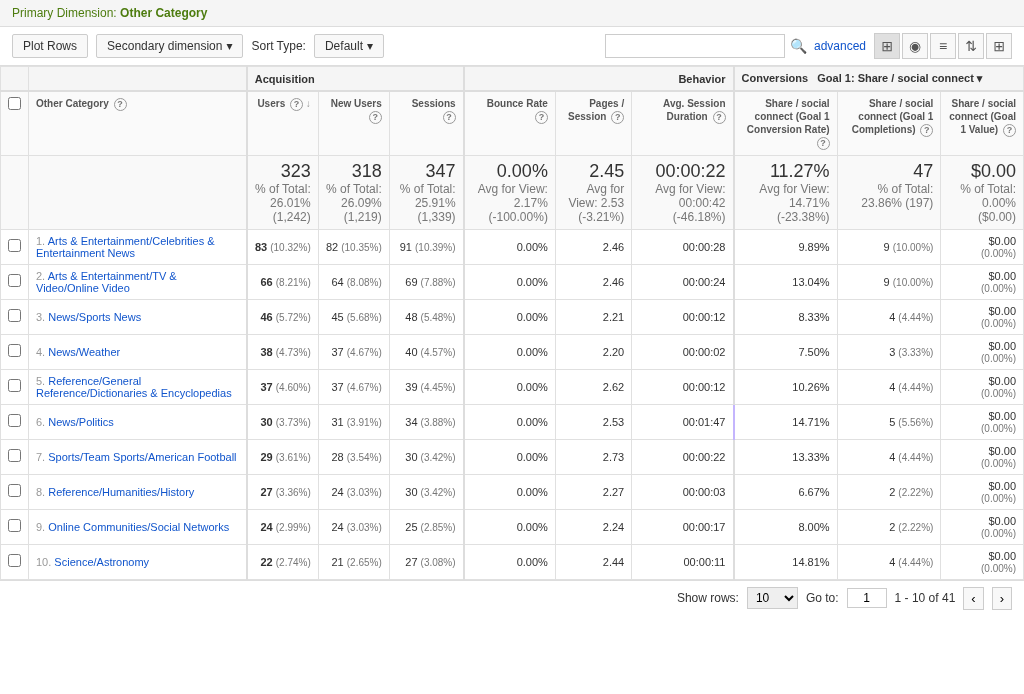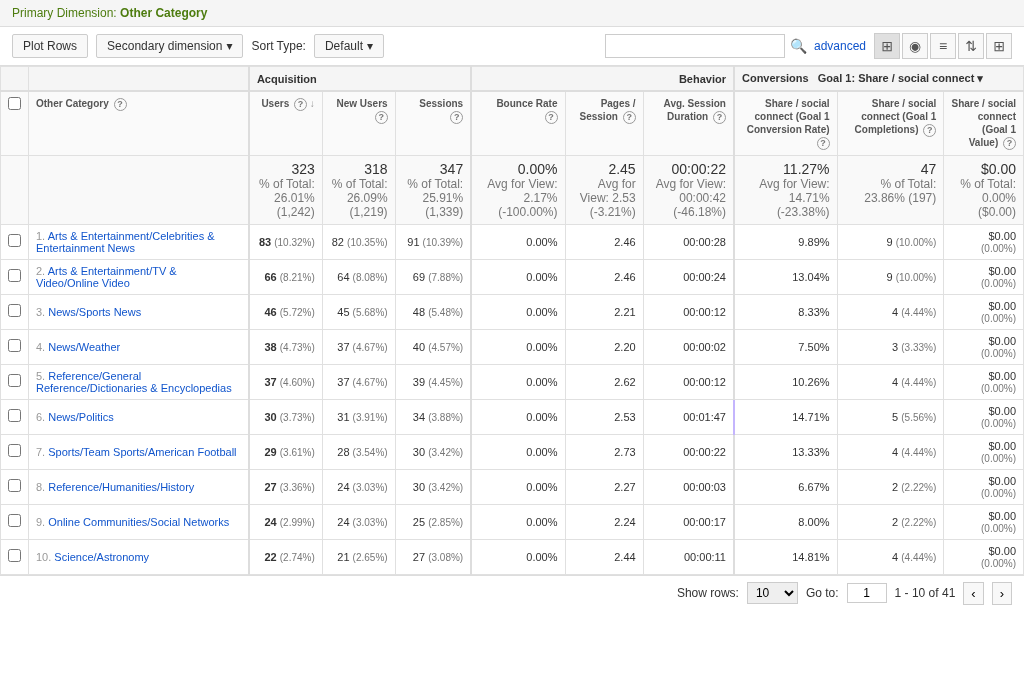--- a/index.html
+++ b/index.html
@@ -135,21 +135,21 @@
       color: #999;
     }
 
     .totals-row td {
       background: #f9f9f9;
       font-size: 11px;
       vertical-align: top;
     }
 
     .totals-main {
-      font-size: 14px;
+      font-size: 18px;
       font-weight: normal;
       display: block;
     }
 
     .totals-sub {
       font-size: 12px;
       color: #777;
       display: block;
     }
 

